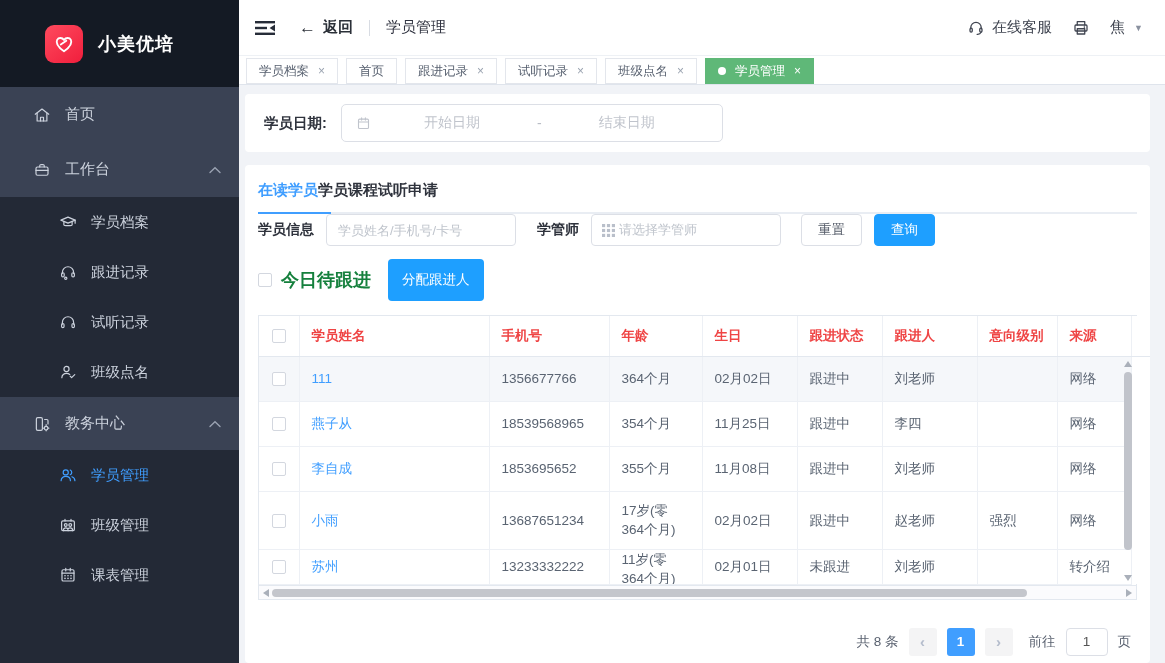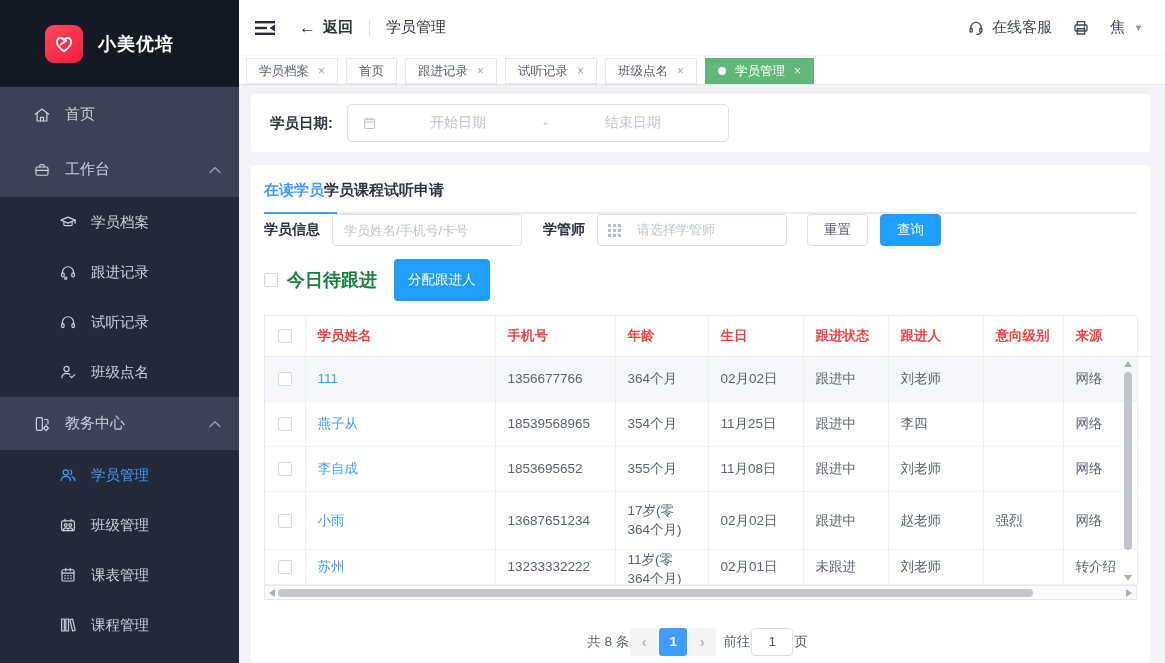--- a/index.html
+++ b/index.html
@@ -30,40 +30,40 @@
   .tb-item { display:flex; align-items:center; gap:7px; cursor:pointer; }
   .caret { font-size:9px; color:#8a919f; margin-left:2px; }
 
   .chips-row { background:#fff; border-bottom:1px solid #dfe4ec; padding:2px 0 0 7px; display:flex; gap:8px; align-items:flex-start; height:29px; flex-shrink:0; }
   .chip { height:26px; border:1px solid #e3e6ec; background:#fff; color:#57606f; font-size:12.5px; display:inline-flex; align-items:center; gap:9px; padding:0 12px; cursor:pointer; white-space:nowrap; }
   .chip-x { color:#9aa3b0; font-size:12px; line-height:1; }
   .chip.active { background:#5fb878; border-color:#5fb878; color:#fff; }
   .chip.active .chip-x { color:#fff; }
   .chip-dot { width:8px; height:8px; border-radius:50%; background:#fff; }
 
-  .content { flex:1; background:#f1f3f7; padding:9px 15px 0 12px; display:flex; flex-direction:column; overflow:hidden; }
+  .content { flex:1; background:#f1f3f7; padding:9px 15px 0 6px; display:flex; flex-direction:column; overflow:hidden; }
 
   .date-card { background:#fff; border-radius:4px; height:58px; display:flex; align-items:center; padding:0 19px; gap:14px; flex-shrink:0; }
   .date-label { font-size:14.5px; font-weight:600; color:#2f333d; }
   .date-range { width:382px; height:38px; border:1px solid #dcdfe6; border-radius:5px; display:flex; align-items:center; padding:0 14px; color:#c0c4cc; font-size:14px; cursor:pointer; background:#fff; }
   .date-range .dph { flex:1; text-align:center; }
   .date-range .dsep { color:#b9bdc6; padding:0 4px; }
 
   .main-card { background:#fff; border-radius:4px; margin-top:13px; flex:1; padding:16px 13px 0 13px; display:flex; flex-direction:column; overflow:hidden; }
 
   .tabs { display:flex; border-bottom:2px solid #e9edf3; padding-bottom:12px; position:relative; flex-shrink:0; }
   .tab { font-size:15px; font-weight:bold; color:#2f333d; cursor:pointer; }
   .tab.active { color:#409eff; }
   .tab-ink { position:absolute; left:0; bottom:-2px; width:73px; height:2px; background:#409eff; }
 
   .filter-row { display:flex; align-items:center; gap:12px; font-size:14px; color:#2f333d; flex-shrink:0; }
   .fl-label { font-weight:600; }
   .txt-input { width:190px; height:32px; border:1px solid #dcdfe6; border-radius:4px; padding:0 11px; font-size:13px; color:#333; outline:none; font-family:inherit; }
   .txt-input::placeholder { color:#bfc4cc; }
-  .sel-box { width:190px; height:32px; border:1px solid #dcdfe6; border-radius:4px; display:flex; align-items:center; gap:16px; padding:0 10px; color:#bfc4cc; font-size:13px; cursor:pointer; }
+  .sel-box { width:190px; height:32px; border:1px solid #dcdfe6; border-radius:4px; display:flex; align-items:center; gap:4px; padding:0 10px; color:#bfc4cc; font-size:13px; cursor:pointer; }
   .ml8 { margin-left:8px; }
   .btn { height:32px; border-radius:4px; font-size:13.5px; display:inline-flex; align-items:center; justify-content:center; cursor:pointer; border:1px solid #dcdfe6; background:#fff; color:#555c69; padding:0 16px; font-family:inherit; }
   .btn.primary { background:#1e9fff; border-color:#1e9fff; color:#fff; }
 
   .follow-row { display:flex; align-items:center; margin-top:13px; gap:9px; flex-shrink:0; }
   .cbx { width:14px; height:14px; border:1px solid #d3d7df; border-radius:2px; background:#fff; cursor:pointer; flex-shrink:0; }
   .follow-label { font-size:18px; font-weight:600; color:#15803d; }
   .btn-assign { height:42px; margin-left:8px; padding:0 14px; font-size:13.5px; background:#1e9fff; border:none; color:#fff; border-radius:4px; cursor:pointer; font-family:inherit; }
 
   
@@ -86,21 +86,21 @@
   .vs-up { position:absolute; top:4px; left:1px; width:0; height:0; border-left:4px solid transparent; border-right:4px solid transparent; border-bottom:6px solid #aab0ba; cursor:pointer; }
   .vs-down { position:absolute; bottom:2px; left:1px; width:0; height:0; border-left:4px solid transparent; border-right:4px solid transparent; border-top:6px solid #aab0ba; cursor:pointer; }
   .vs-thumb { position:absolute; top:15px; left:1px; width:8px; height:178px; background:#c1c4cb; border-radius:4px; cursor:pointer; }
 
   .hscroll { height:14px; border-top:1px solid #e3e8ef; background:#fbfbfd; position:relative; }
   .hs-left { position:absolute; left:4px; top:3px; width:0; height:0; border-top:4px solid transparent; border-bottom:4px solid transparent; border-right:6px solid #aab0ba; cursor:pointer; }
   .hs-right { position:absolute; right:4px; top:3px; width:0; height:0; border-top:4px solid transparent; border-bottom:4px solid transparent; border-left:6px solid #aab0ba; cursor:pointer; }
   .hs-thumb { position:absolute; left:13px; top:3px; width:755px; height:8px; background:#c4c6cc; border-radius:4px; cursor:pointer; }
 
   
-  .pager { display:flex; align-items:center; justify-content:center; gap:1px; margin-top:28px; padding-right:6px; font-size:13.5px; color:#5a6270; flex-shrink:0; }
+  .pager { display:flex; align-items:center; justify-content:flex-end; gap:10px; margin-top:28px; padding-right:6px; font-size:13.5px; color:#5a6270; flex-shrink:0; }
   .pg-btn { width:28px; height:28px; border-radius:3px; background:#f4f4f5; color:#b4bccc; display:flex; align-items:center; justify-content:center; font-size:15px; font-weight:bold; cursor:pointer; }
   .pg-cur { width:28px; height:28px; border-radius:3px; background:#409eff; color:#fff; display:flex; align-items:center; justify-content:center; font-size:13.5px; font-weight:bold; cursor:pointer; }
   .pg-goto { width:42px; height:28px; border:1px solid #dcdfe6; border-radius:4px; text-align:center; font-size:13.5px; color:#555; outline:none; font-family:inherit; }
 
   svg { display:block; }
 </style>
 </head>
 <body>
 
 <div class="app">
@@ -235,30 +235,20 @@
           <svg width="18" height="18" viewBox="0 0 24 24" fill="none" stroke="currentColor" stroke-width="1.6" stroke-linecap="round" stroke-linejoin="round">
             <rect x="4" y="5" width="16" height="15" rx="1.8"></rect>
             <path d="M4 9.5 H20"></path>
             <path d="M9 3 V6.5 M15 3 V6.5"></path>
             <path d="M8 13 H8.01 M12 13 H12.01 M16 13 H16.01 M8 16.5 H8.01 M12 16.5 H12.01 M16 16.5 H16.01" stroke-width="2.2"></path>
           </svg>
         </span>
       <span>课表管理</span>
     </div>
 
-    <div class="menu-item sub">
-      <span class="mi-icon">
-          <svg width="18" height="18" viewBox="0 0 24 24" fill="none" stroke="currentColor" stroke-width="1.6" stroke-linecap="round" stroke-linejoin="round">
-            <rect x="3.5" y="4" width="3.6" height="16"></rect>
-            <rect x="9.1" y="4" width="3.6" height="16"></rect>
-            <path d="M14.6 4.8 L18.1 4 L21.5 19.2 L18 20 Z"></path>
-          </svg>
-        </span>
-      <span>课程管理</span>
-    </div>
   </aside>
 
   <div class="main">
 
     <div class="topbar">
       <span class="burger">
         <svg width="22" height="16" viewBox="0 0 22 16" fill="#262c38">
             <rect x="0" y="1" width="20" height="2.4"></rect>
             <rect x="0" y="6.8" width="12" height="2.4"></rect>
             <polygon points="20,4.6 14.6,8 20,11.4"></polygon>

